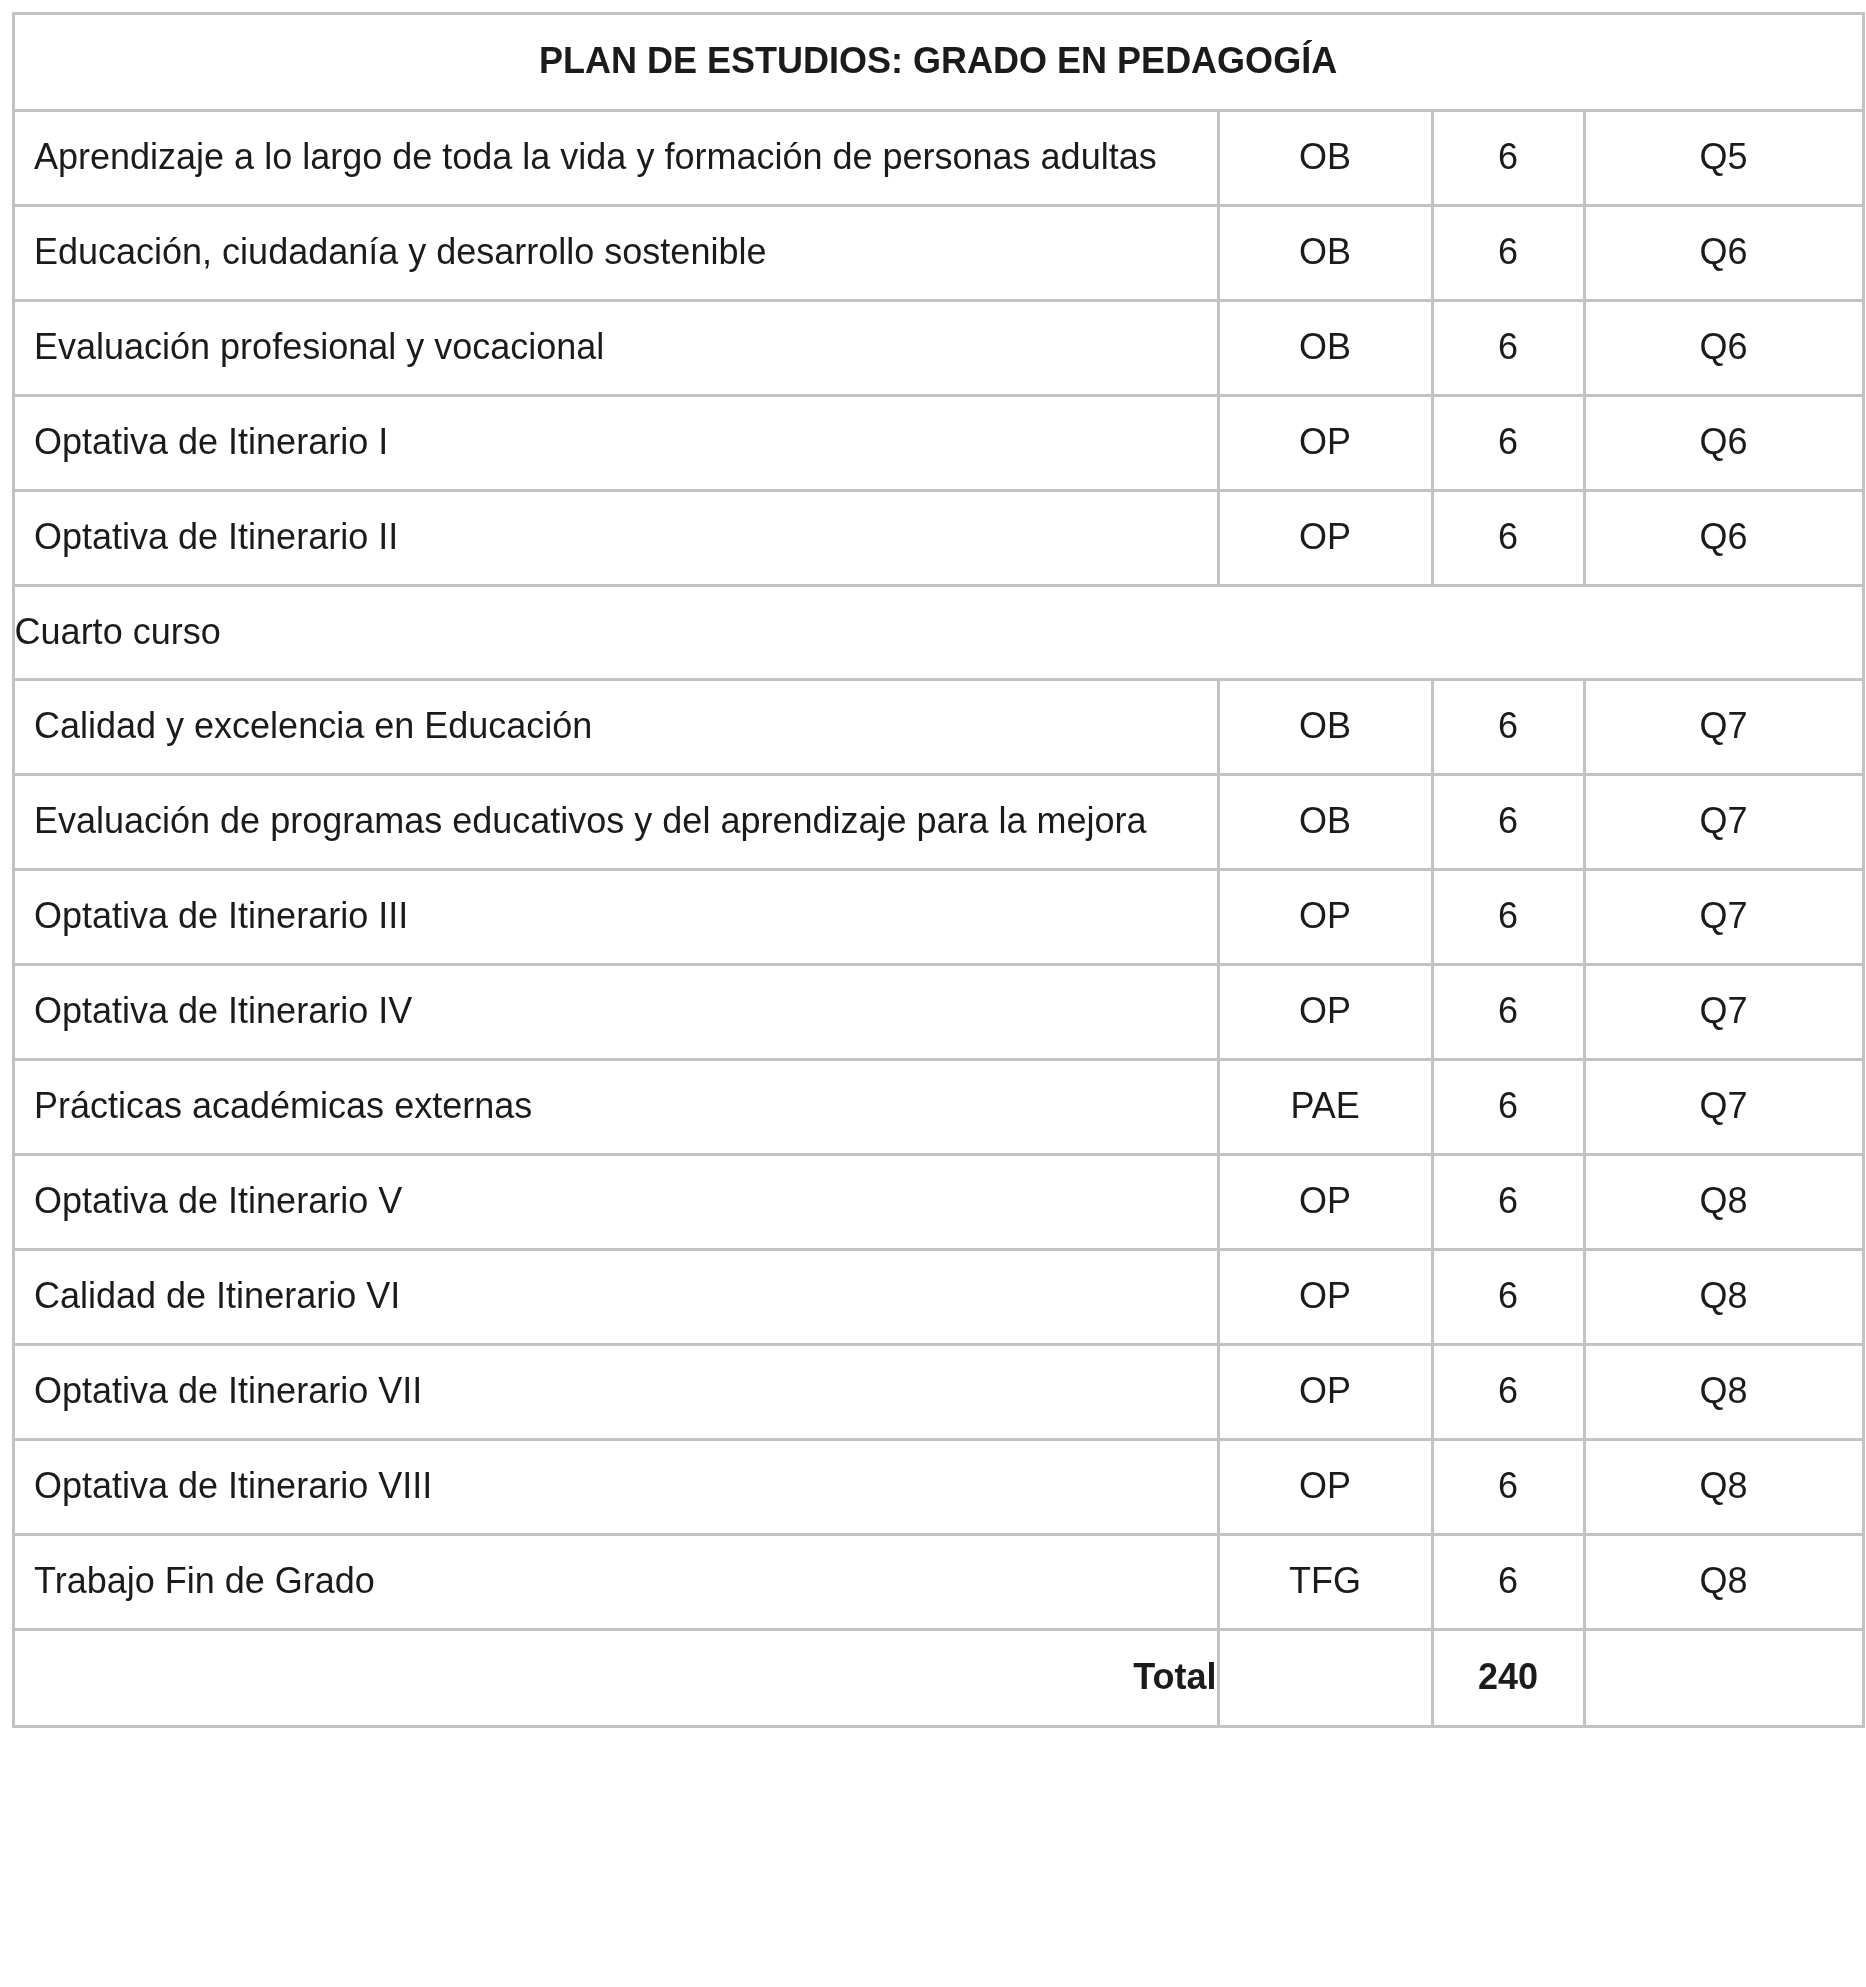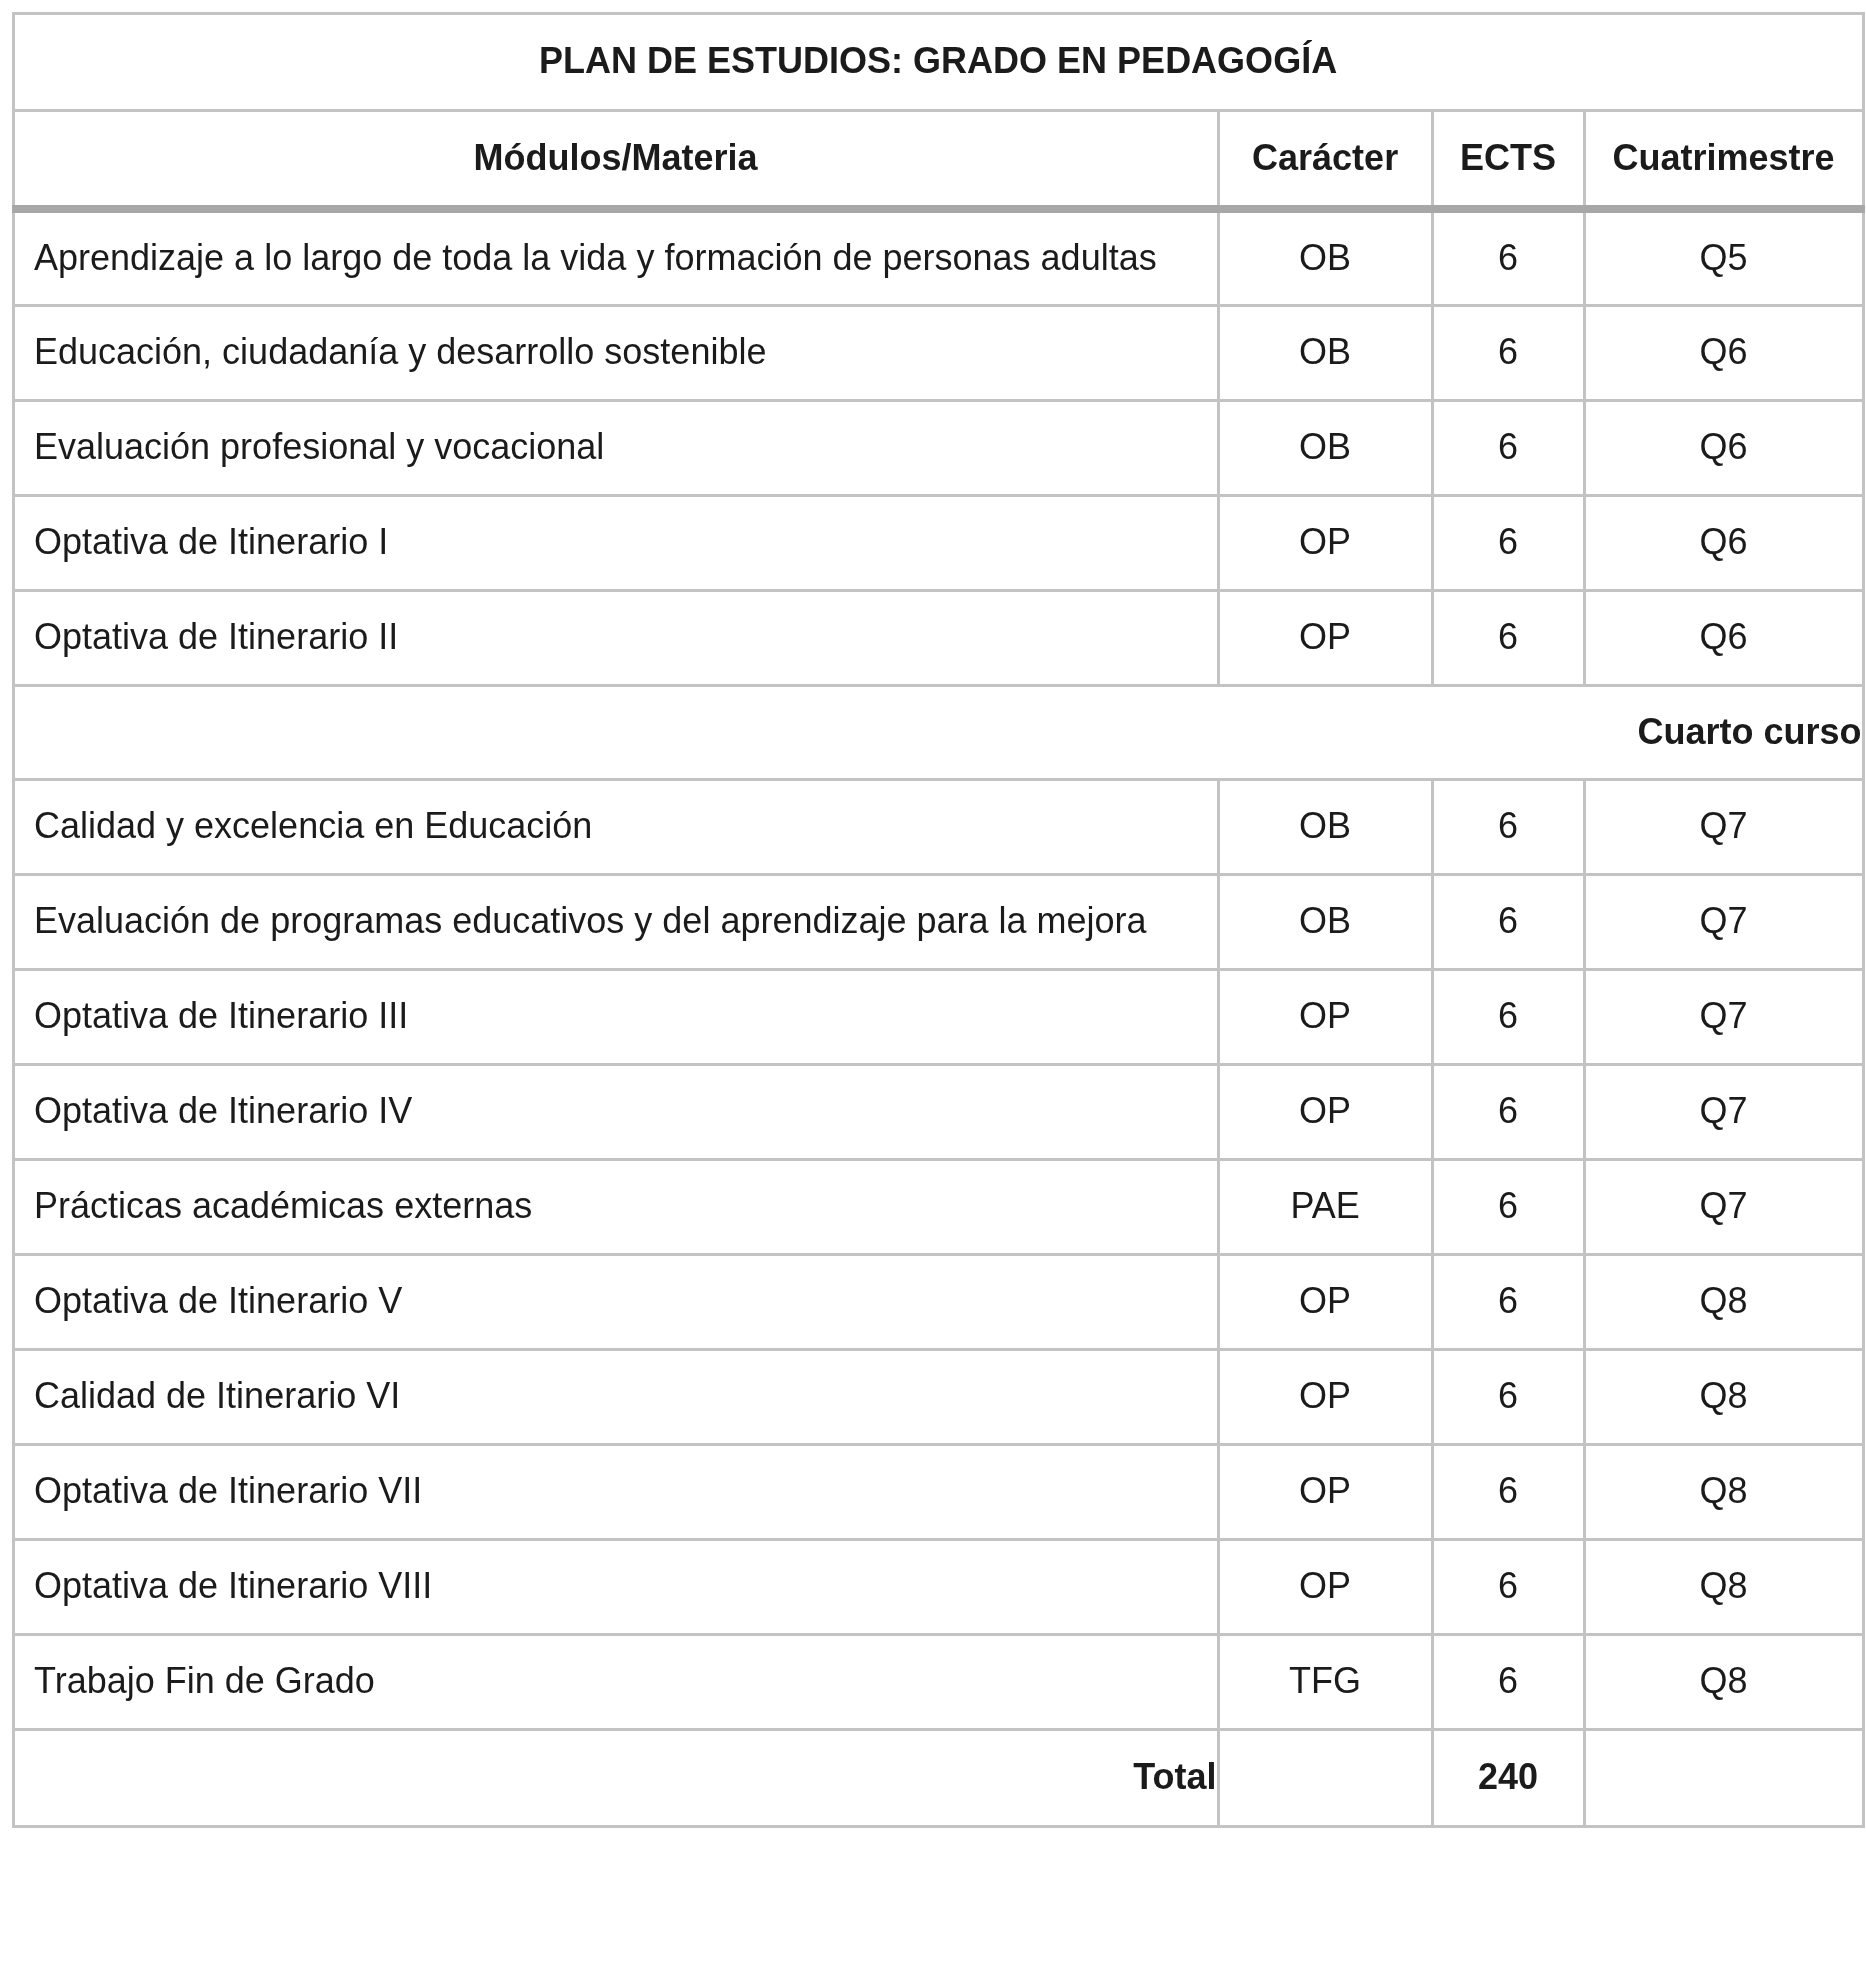--- a/index.html
+++ b/index.html
@@ -46,22 +46,22 @@
   tr.course-row td { height: 91px; }
   tr.course-row.tall td { height: 136px; }
   td.materia {
     text-align: left;
     padding-left: 19.4px;
     padding-right: 13.6px;
   }
   td.val { text-align: center; }
   tr.section-row td {
     height: 91px;
-    font-weight: 700;
-    text-align: right;
+    font-weight: 400;
+    text-align: left;
   }
   tr.total-row td { height: 94px; }
   td.total-label {
     font-weight: 700;
     text-align: right;
     padding-left: 19.4px;
   }
   td.total-val {
     font-weight: 700;
     text-align: center;
@@ -76,26 +76,20 @@
     <col class="c-caracter">
     <col class="c-ects">
     <col class="c-cuatrimestre">
   </colgroup>
 
   <tbody>
       <tr class="title-row">
     <td colspan="4">PLAN DE ESTUDIOS: GRADO EN PEDAGOGÍA</td>
   </tr>
 
-  <tr class="header-row">
-    <th>Módulos/Materia</th>
-    <th>Carácter</th>
-    <th>ECTS</th>
-    <th>Cuatrimestre</th>
-  </tr>
 
   <tr class="course-row">
     <td class="materia">Aprendizaje a lo largo de toda la vida y formación de personas adultas</td>
     <td class="val">OB</td>
     <td class="val">6</td>
     <td class="val">Q5</td>
   </tr>
 
 
   <tr class="course-row">

